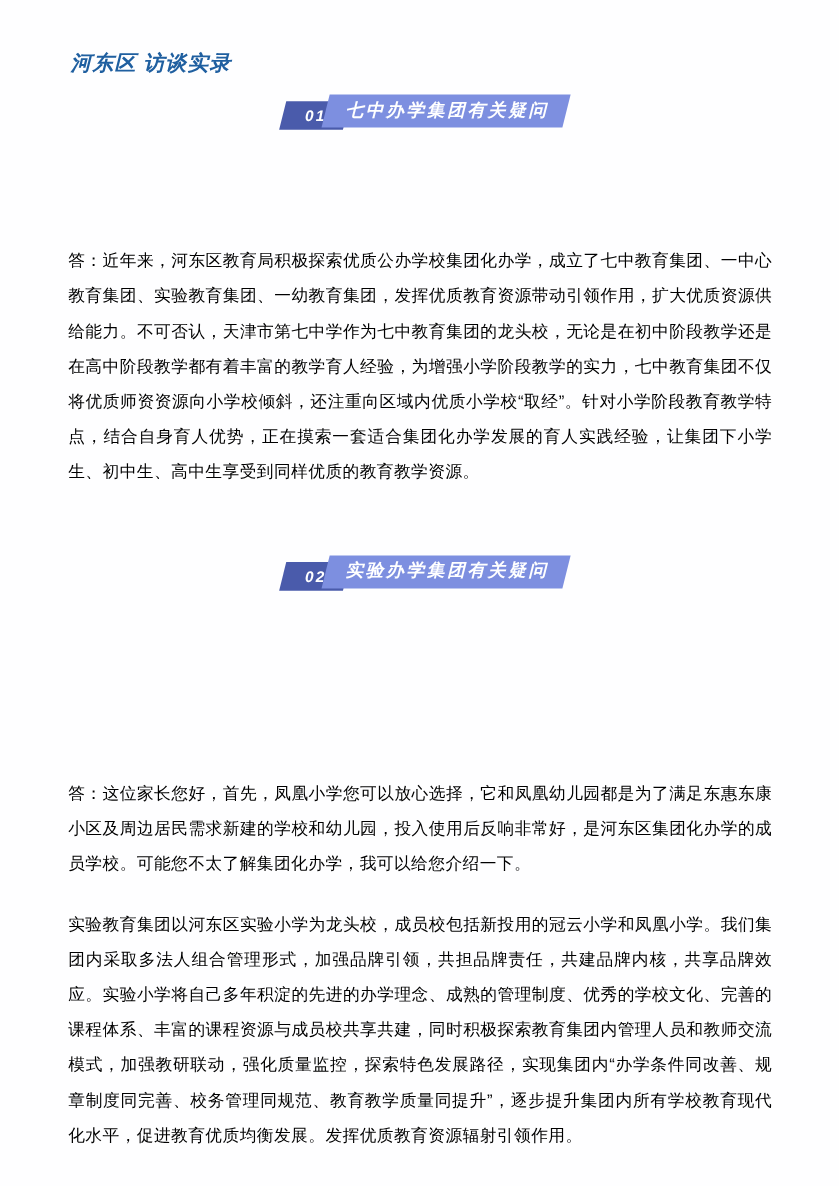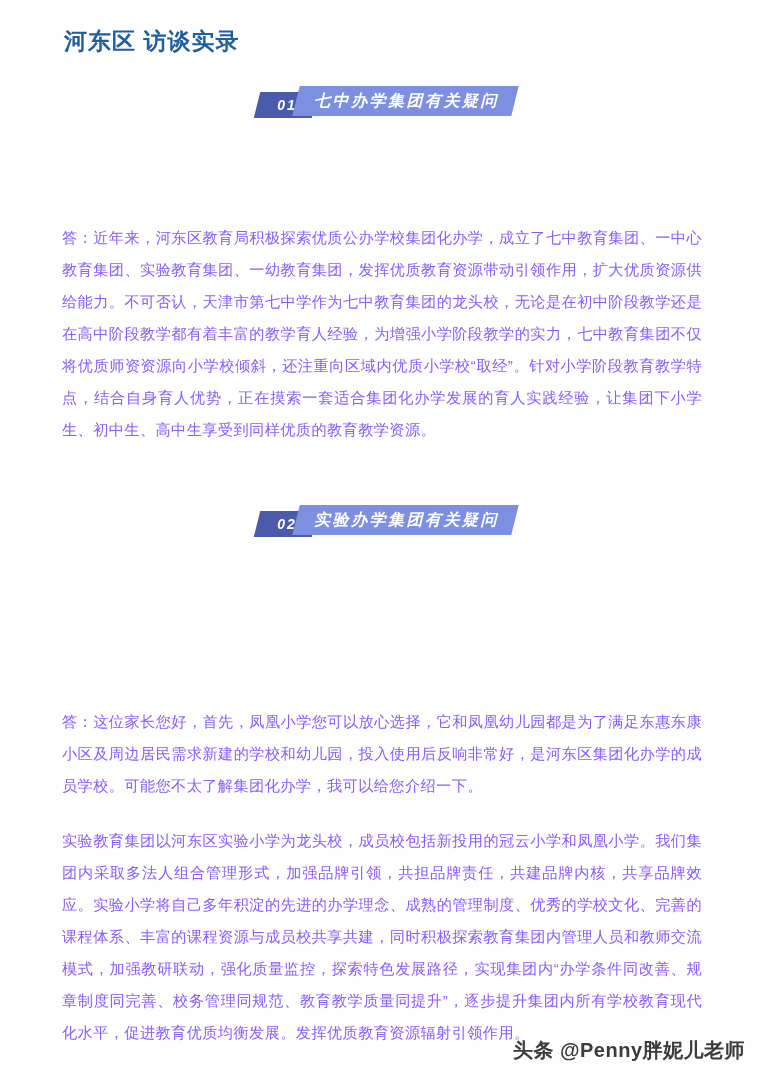--- a/index.html
+++ b/index.html
@@ -21,23 +21,24 @@
     width: 763px;
     height: 1078px;
     box-sizing: border-box;
     background: #fefeff;
   }
 
   
   .doc-title {
     position: absolute;
     left: 64px;
-    top: 28px;
-    font-size: 23px;
+    top: 48px;
+    font-size: 19px;
     font-weight: bold;
+    font-style: italic;
     color: #1f5fa0;
     letter-spacing: 1px;
     white-space: nowrap;
     line-height: 1.2;
   }
 
   
   .section-banner {
     position: absolute;
     left: 0;
@@ -110,21 +111,21 @@
     -webkit-box-decoration-break: clone;
     padding: 2px 0;
   }
 
   .a-block {
     position: absolute;
     left: 62px;
     width: 640px;
     font-size: 15.2px;
     line-height: 32px;
-    color: #8b5cf6;
+    color: #000000;
     letter-spacing: 0.4px;
     text-align: justify;
   }
 
   
   .watermark {
     position: absolute;
     right: 18px;
     bottom: 14px;
     font-size: 20px;
@@ -171,15 +172,14 @@
 
 
   <div class="a-block" style="top:706px;">
     <span>答：这位家长您好，首先，凤凰小学您可以放心选择，它和凤凰幼儿园都是为了满足东惠东康小区及周边居民需求新建的学校和幼儿园，投入使用后反响非常好，是河东区集团化办学的成员学校。可能您不太了解集团化办学，我可以给您介绍一下。</span>
   </div>
 
   <div class="a-block" style="top:825px;">
     <span>实验教育集团以河东区实验小学为龙头校，成员校包括新投用的冠云小学和凤凰小学。我们集团内采取多法人组合管理形式，加强品牌引领，共担品牌责任，共建品牌内核，共享品牌效应。实验小学将自己多年积淀的先进的办学理念、成熟的管理制度、优秀的学校文化、完善的课程体系、丰富的课程资源与成员校共享共建，同时积极探索教育集团内管理人员和教师交流模式，加强教研联动，强化质量监控，探索特色发展路径，实现集团内“办学条件同改善、规章制度同完善、校务管理同规范、教育教学质量同提升”，逐步提升集团内所有学校教育现代化水平，促进教育优质均衡发展。发挥优质教育资源辐射引领作用。</span>
   </div>
 
-  <div class="watermark">头条 @Penny胖妮儿老师</div>
 
 </div>
 
 </body></html>

